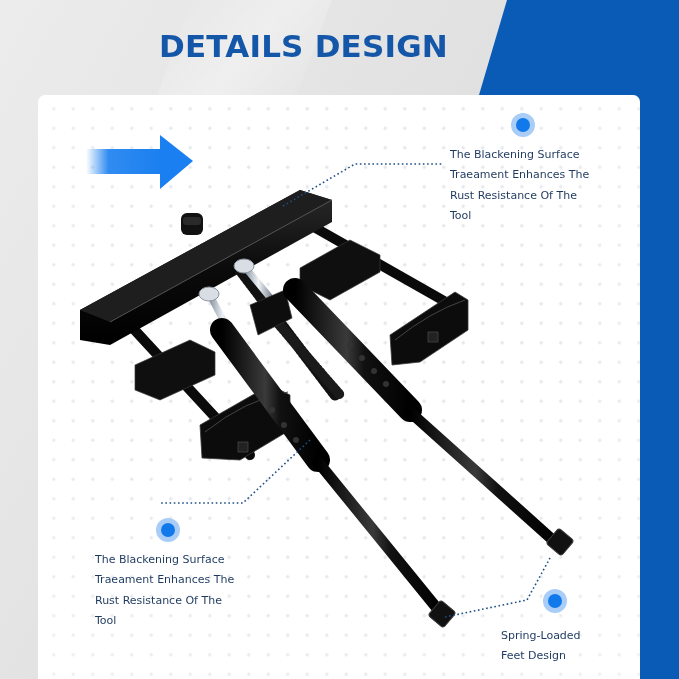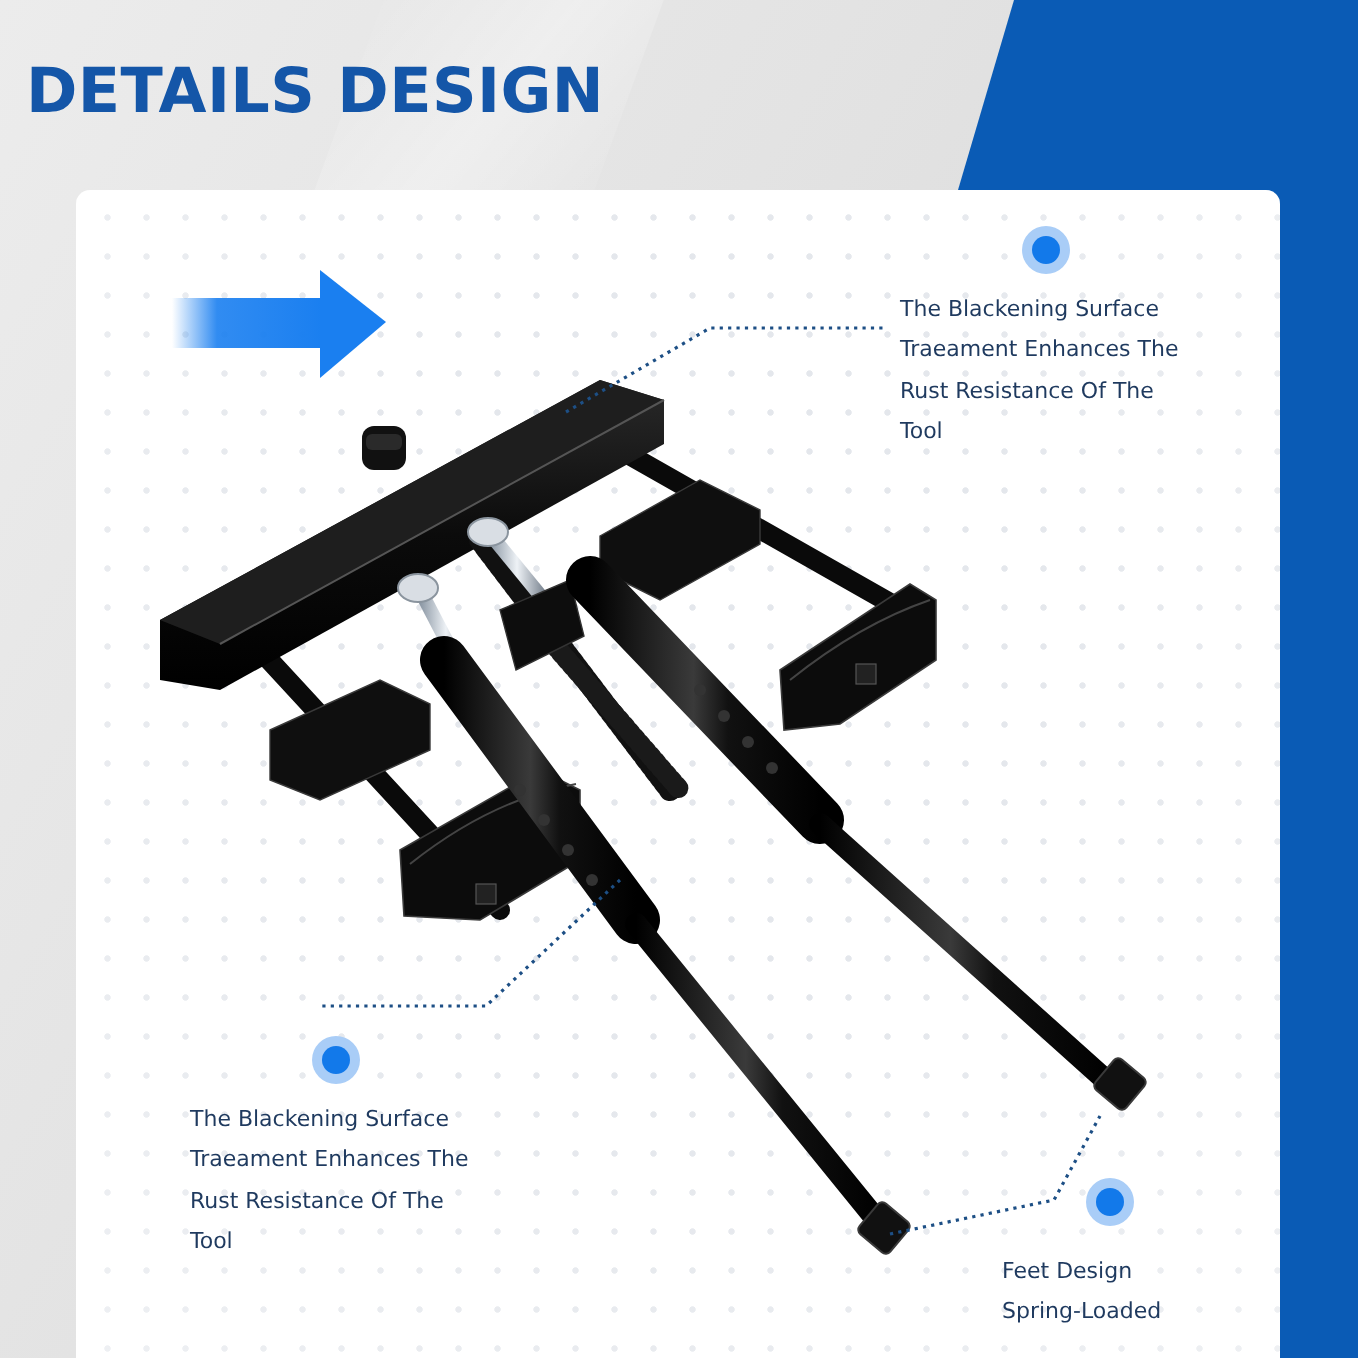--- a/index.html
+++ b/index.html
@@ -1,21 +1,21 @@
 <!DOCTYPE html>
 <html><head>
 <meta charset="utf-8">
 <style>
   * { margin:0; padding:0; box-sizing:border-box; }
   html, body { width:679px; height:679px; overflow:hidden; }
   body { position:relative; font-family:"Liberation Sans", "DejaVu Sans", sans-serif; background:#e6e6e6; }
   .bg-gray { position:absolute; inset:0; background:linear-gradient(120deg,#ececec 0%,#e3e3e3 40%,#dedede 60%,#e9e9e9 100%); }
   .bg-streak { position:absolute; left:170px; top:-20px; width:140px; height:160px; background:linear-gradient(115deg,rgba(255,255,255,0) 0%,rgba(255,255,255,.35) 50%,rgba(255,255,255,0) 100%); transform:skewX(-20deg); }
   .bg-blue { position:absolute; top:0; right:0; width:200px; height:679px; background:#0a5bb5; clip-path:polygon(28px 0,200px 0,200px 679px,0 679px,0 95px); }
-  .title { position:absolute; top:28px; left:0; width:607px; text-align:left; font-family:"DejaVu Sans", sans-serif; font-weight:bold; font-size:31px; color:#1456a8; letter-spacing:0.2px; padding-left:13px; }
+  .title { position:absolute; top:28px; left:0; width:607px; text-align:center; font-family:"DejaVu Sans", sans-serif; font-weight:bold; font-size:31px; color:#1456a8; letter-spacing:0.2px; padding-left:0; }
   .title span { display:inline-block; transform:translateX(0px); }
   .card { position:absolute; left:38px; top:95px; width:602px; height:600px; background:#fff; border-radius:7px; overflow:hidden;
     background-image:radial-gradient(circle, #e4e7ec 1.4px, transparent 1.8px); background-size:19.5px 19.5px; background-position:6px 4px; }
   .card-white-fade { position:absolute; inset:0; background:radial-gradient(ellipse at 50% 40%, rgba(255,255,255,0) 40%, rgba(255,255,255,.4) 100%); }
   .arrow { position:absolute; left:48px; top:37px; }
   .dot { position:absolute; width:24px; height:24px; border-radius:50%; background:#a9cdf7; }
   .dot::after { content:""; position:absolute; left:5px; top:5px; width:14px; height:14px; border-radius:50%; background:#1279ea; }
   .label { position:absolute; font-family:"DejaVu Sans", sans-serif; font-size:11px; line-height:20.4px; color:#1f3a5f; }
   svg.tool { position:absolute; left:0; top:0; }
 </style>
@@ -130,16 +130,16 @@
   <div class="dot" style="left:118px; top:423px;"></div>
   <div class="label" style="left:57px; top:455px;">
     <div>The Blackening Surface</div>
     <div>Traeament Enhances The</div>
     <div>Rust Resistance Of The</div>
     <div>Tool</div>
   </div>
 
   <div class="dot" style="left:505px; top:494px;"></div>
   <div class="label" style="left:463px; top:531px;">
+    <div>Spring-Loaded</div>
     <div>Feet Design</div>
-    <div>Spring-Loaded</div>
   </div>
 </div>
 
 </body></html>

